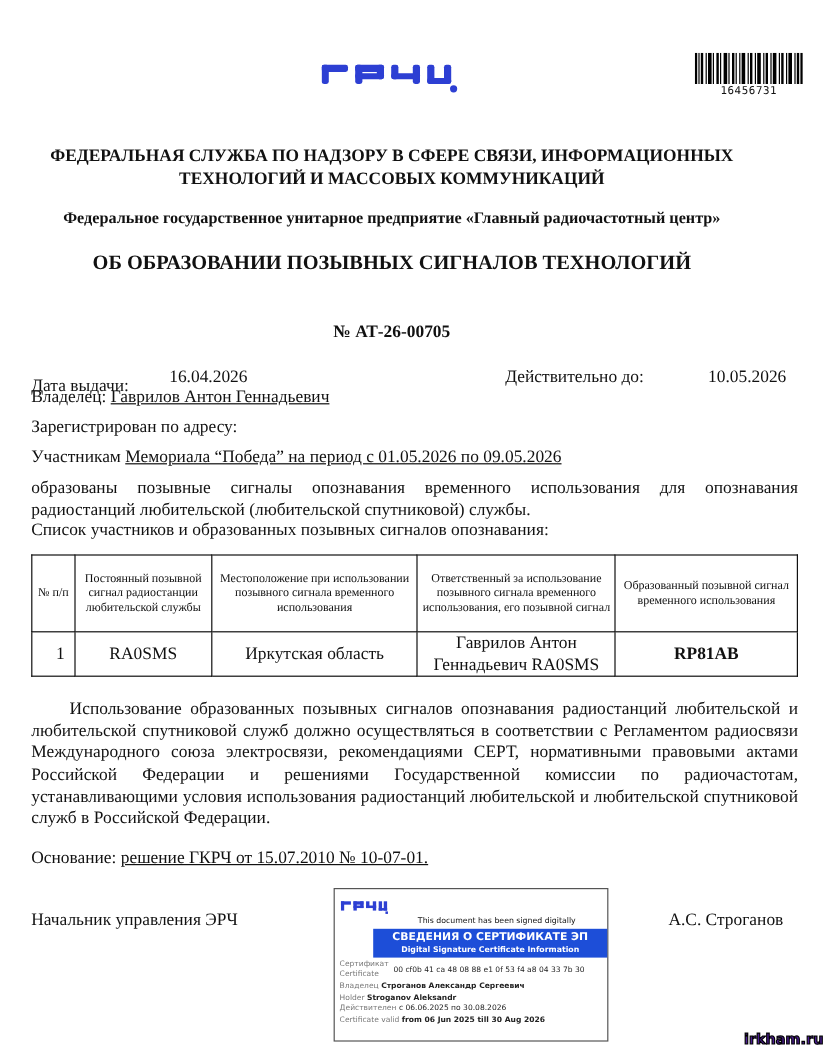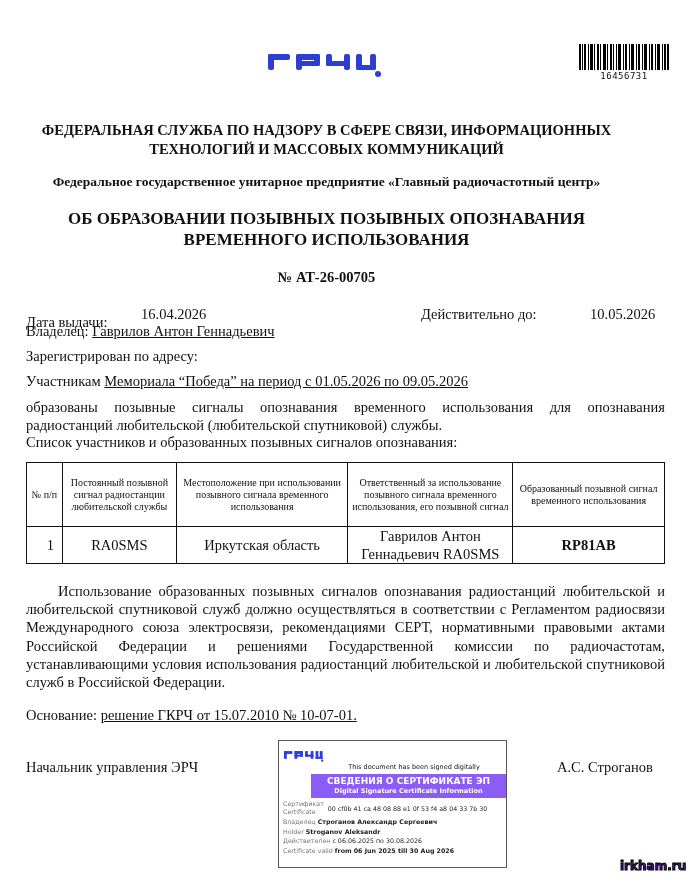--- a/index.html
+++ b/index.html
@@ -25,21 +25,21 @@
     }
     table.list td, table.list th { border: 1px solid #111; text-align: center; padding: 0 2px; font-weight: normal; }
     table.list th { height: 63px; }
     table.list td { height: 36px; font-size: 14.5px; line-height: 18px; }
     .body-para { left: 26px; top: 582px; width: 639px; font-size: 14.5px; line-height: 18.2px; text-align: justify; text-indent: 32px; }
     .stamp { left: 278px; top: 740px; width: 227px; height: 126px; border: 1px solid #555; background: #fff; font-family: "DejaVu Sans", sans-serif; }
     .stamp-top { height: 33px; position: relative; }
     .stamp-logo { position: absolute; left: 5px; top: 6px; width: 40px; height: 12px; }
     .stamp-t1 { position: absolute; left: 46px; top: 3px; width: 178px; text-align: center; font-size: 7.5px; font-weight: bold; line-height: 9px; }
     .stamp-t2 { position: absolute; left: 46px; top: 22px; width: 178px; text-align: center; font-size: 6.5px; line-height: 8px; }
-    .stamp-dark { background: #8b5cf6; color: #fff; height: 24px; text-align: center; margin-left: 32px; }
+    .stamp-dark { background: #1d4ed8; color: #fff; height: 24px; text-align: center; margin-left: 32px; }
     .stamp-dark .a { font-size: 9px; font-weight: bold; padding-top: 2px; line-height: 11px; }
     .stamp-dark .b { font-size: 6.5px; font-weight: bold; line-height: 9px; }
     .stamp-rows { padding: 2px 4px; font-size: 6.3px; line-height: 11px; color: #222; }
     .stamp-rows .lbl { color: #777; }
     .stamp-rows .cert { display: flex; align-items: center; }
     .stamp-rows .cert .lbls { line-height: 8px; color: #777; margin-right: 4px; }
     .stamp-rows .val { font-weight: bold; }
     .watermark { left: 620px; top: 859px; font-family: "DejaVu Sans", sans-serif; font-weight: bold; font-size: 12px; color: #4c1d95; -webkit-text-stroke: 1px #000; }
   </style>
 </head>
@@ -106,22 +106,21 @@
 </div>
 <div class="abs barcode-num">16456731</div>
 
 <div class="abs center agency">
   <div>ФЕДЕРАЛЬНАЯ СЛУЖБА ПО НАДЗОРУ В СФЕРЕ СВЯЗИ, ИНФОРМАЦИОННЫХ</div>
   <div>ТЕХНОЛОГИЙ И МАССОВЫХ КОММУНИКАЦИЙ</div>
 </div>
 <div class="abs center enterprise">Федеральное государственное унитарное предприятие «Главный радиочастотный центр»</div>
 
 <div class="abs center title">
-  <div>ОБ ОБРАЗОВАНИИ ПОЗЫВНЫХ ПОЗЫВНЫХ ОПОЗНАВАНИЯ</div>
-  <div>ВРЕМЕННОГО ИСПОЛЬЗОВАНИЯ</div>
+  <div>ОБ ОБРАЗОВАНИИ ПОЗЫВНЫХ СИГНАЛОВ ТЕХНОЛОГИЙ</div>
 </div>
 <div class="abs center number">№ АТ-26-00705</div>
 
 <div class="abs line" style="top:314px;">Дата выдачи:</div>
 <div class="abs line" style="left:141px; top:306px;">16.04.2026</div>
 <div class="abs line" style="left:421px; top:306px;">Действительно до:</div>
 <div class="abs line" style="left:590px; top:306px;">10.05.2026</div>
 
 <div class="abs line" style="top:323px;">
   <span>Владелец:</span>

